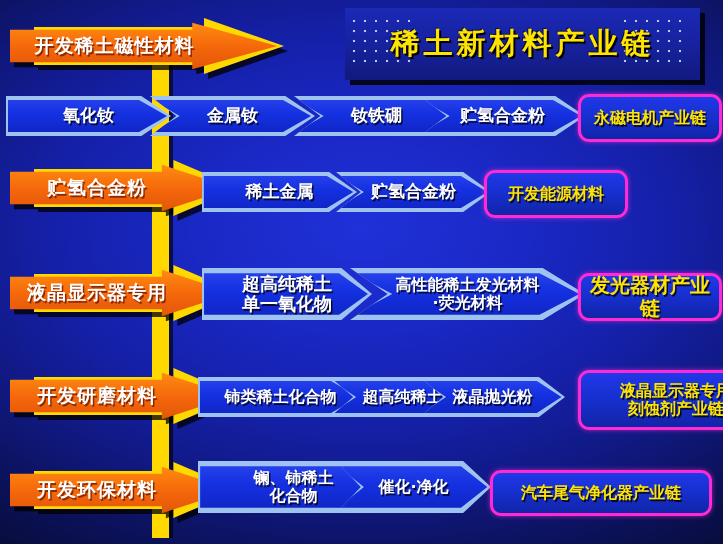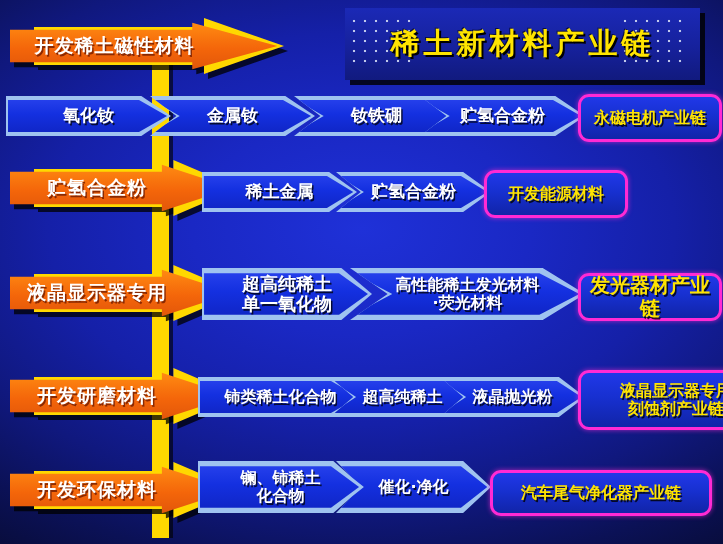--- a/index.html
+++ b/index.html
@@ -194,36 +194,36 @@
   </div>
 
   <div class="chev start" style="left:198px;top:377px;width:165px;height:40px;font-size:16px;">
     <div class="fill"></div>
     <span class="t">铈类稀土化合物</span>
   </div>
   <div class="chev" style="left:330px;top:377px;width:145px;height:40px;font-size:16px;">
     <div class="fill"></div>
     <span class="t">超高纯稀土</span>
   </div>
-  <div class="chev" style="left:440px;top:377px;width:145px;height:40px;font-size:16px;">
+  <div class="chev" style="left:420px;top:377px;width:145px;height:40px;font-size:16px;">
     <div class="fill"></div>
     <span class="t">液晶抛光粉</span>
   </div>
   <div class="pinkbox" style="left:578px;top:370px;width:138px;height:54px;font-size:16px;white-space:pre-line;padding-left:26px;">
     <span>液晶显示器专用
 刻蚀剂产业链</span>
   </div>
 
   <div class="orange-arrow" style="left:6px;top:462px;width:205px;">
     <div class="shape"></div>
     <div class="inner"></div>
     <div class="lbl">开发环保材料</div>
   </div>
 
-  <div class="chev start" style="left:198px;top:461px;width:165px;height:52px;font-size:16px;white-space:pre-line;">
+  <div class="chev start" style="left:198px;top:461px;width:165px;height:52px;font-size:16px;white-space:pre-line;padding-left:13px;">
     <div class="fill"></div>
     <span class="t">镧、铈稀土
 化合物</span>
   </div>
   <div class="chev" style="left:336px;top:461px;width:155px;height:52px;font-size:16px;">
     <div class="fill"></div>
     <span class="t">催化·净化</span>
   </div>
   <div class="pinkbox" style="left:490px;top:470px;width:216px;height:40px;font-size:16px;">
     <span>汽车尾气净化器产业链</span>

